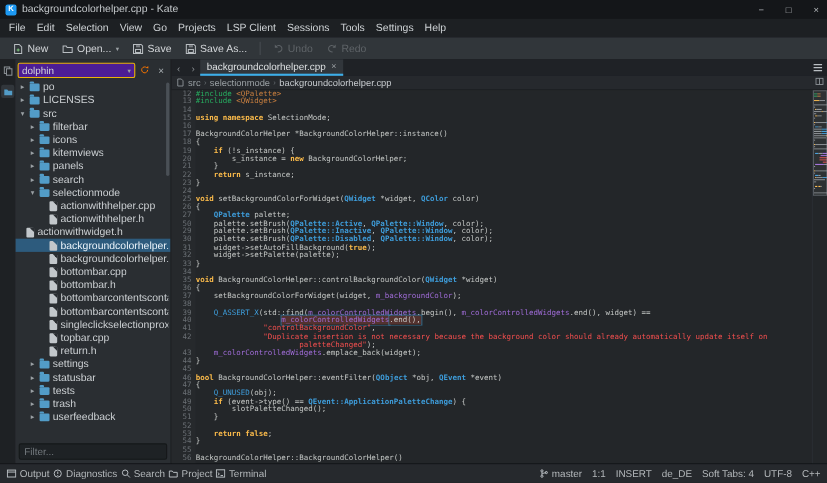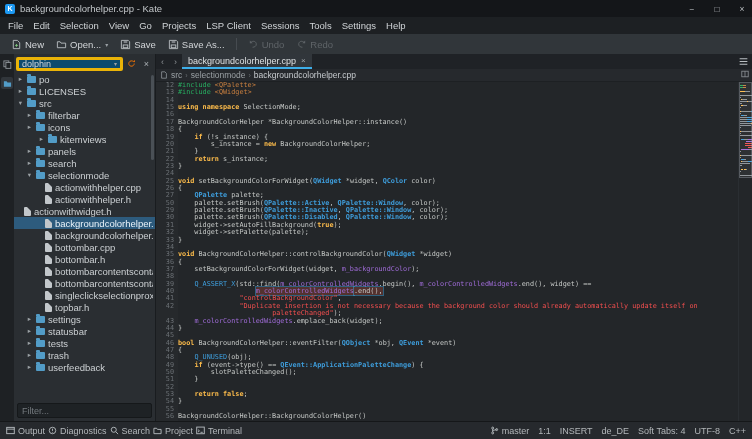--- a/index.html
+++ b/index.html
@@ -35,22 +35,22 @@
   .tool-strip{width:14px;background:#1e2124;display:flex;flex-direction:column;align-items:center;
     padding-top:4px;gap:7px;flex:none}
   .strip-btn{width:12px;height:12px;display:flex;align-items:center;justify-content:center;border-radius:2px}
   .strip-btn.active{background:#31363b}
   .strip-btn .icw{width:9px;height:9px}
 
   
   .project-panel{width:142px;background:#2a2e32;display:flex;flex-direction:column;
     border-right:1px solid #191c1f;position:relative;flex:none}
   .pp-header{height:18px;display:flex;align-items:center;gap:2px;padding:2px 2px 1px 2px}
-  .pp-combo{flex:1;display:flex;align-items:center;height:14px;background:#0c4a6e;
-    border:3px solid #eab308;border-radius:2px;font-size:9px;padding:0 3px;color:#d4d7da;min-width:0}
+  .pp-combo{flex:1;display:flex;align-items:center;height:14px;background:#4c1d95;
+    border:1px solid #eab308;border-radius:2px;font-size:9px;padding:0 3px;color:#d4d7da;min-width:0}
   .pp-combo .chev{margin-left:auto;font-size:6px;color:#9aa0a4}
   .pp-btn{width:13px;height:13px;display:flex;align-items:center;justify-content:center;
     color:#aab0b4;font-size:9px;flex:none}
   .pp-btn .icw{width:9px;height:9px}
   .tree{flex:1;overflow:hidden;font-size:9.5px;padding-top:1px}
   .tree-row{height:12px;display:flex;align-items:center;gap:3px;white-space:nowrap;
     overflow:hidden;color:#ccd0d3;padding-right:2px}
   .tree-row.sel{background:#2d5b7d;color:#eaf3fa}
   .tw-arrow{width:7px;flex:none;font-size:6.5px;color:#9aa0a4;text-align:center}
   .tw-folder{width:9px;height:7px;flex:none;position:relative;background:#529cc7;border-radius:1px;margin-top:1px}
@@ -250,21 +250,21 @@
         <div class="tree-row" style="padding-left: 12px;">
           <span class="tw-arrow">▸</span>
           <span class="tw-folder"></span>
           <span class="tree-label">filterbar</span>
         </div>
         <div class="tree-row" style="padding-left: 12px;">
           <span class="tw-arrow">▸</span>
           <span class="tw-folder"></span>
           <span class="tree-label">icons</span>
         </div>
-        <div class="tree-row" style="padding-left: 24px;">
+        <div class="tree-row" style="padding-left: 12px;">
           <span class="tw-arrow">▸</span>
           <span class="tw-folder"></span>
           <span class="tree-label">kitemviews</span>
         </div>
         <div class="tree-row" style="padding-left: 12px;">
           <span class="tw-arrow">▸</span>
           <span class="tw-folder"></span>
           <span class="tree-label">panels</span>
         </div>
         <div class="tree-row" style="padding-left: 12px;">
@@ -323,21 +323,26 @@
           <span class="tree-label">bottombarcontentscontainer.h</span>
         </div>
         <div class="tree-row" style="padding-left: 21px;">
           <span class="tw-arrow"></span>
           <span class="tw-file"></span>
           <span class="tree-label">singleclickselectionproxystyle.h</span>
         </div>
         <div class="tree-row" style="padding-left: 21px;">
           <span class="tw-arrow"></span>
           <span class="tw-file"></span>
-          <span class="tree-label">topbar.h</span>
+          <span class="tree-label">topbar.cpp</span>
+        </div>
+        <div class="tree-row" style="padding-left: 21px;">
+          <span class="tw-arrow"></span>
+          <span class="tw-file"></span>
+          <span class="tree-label">return.h</span>
         </div>
         <div class="tree-row" style="padding-left: 12px;">
           <span class="tw-arrow">▸</span>
           <span class="tw-folder"></span>
           <span class="tree-label">settings</span>
         </div>
         <div class="tree-row" style="padding-left: 12px;">
           <span class="tw-arrow">▸</span>
           <span class="tw-folder"></span>
           <span class="tree-label">statusbar</span>

